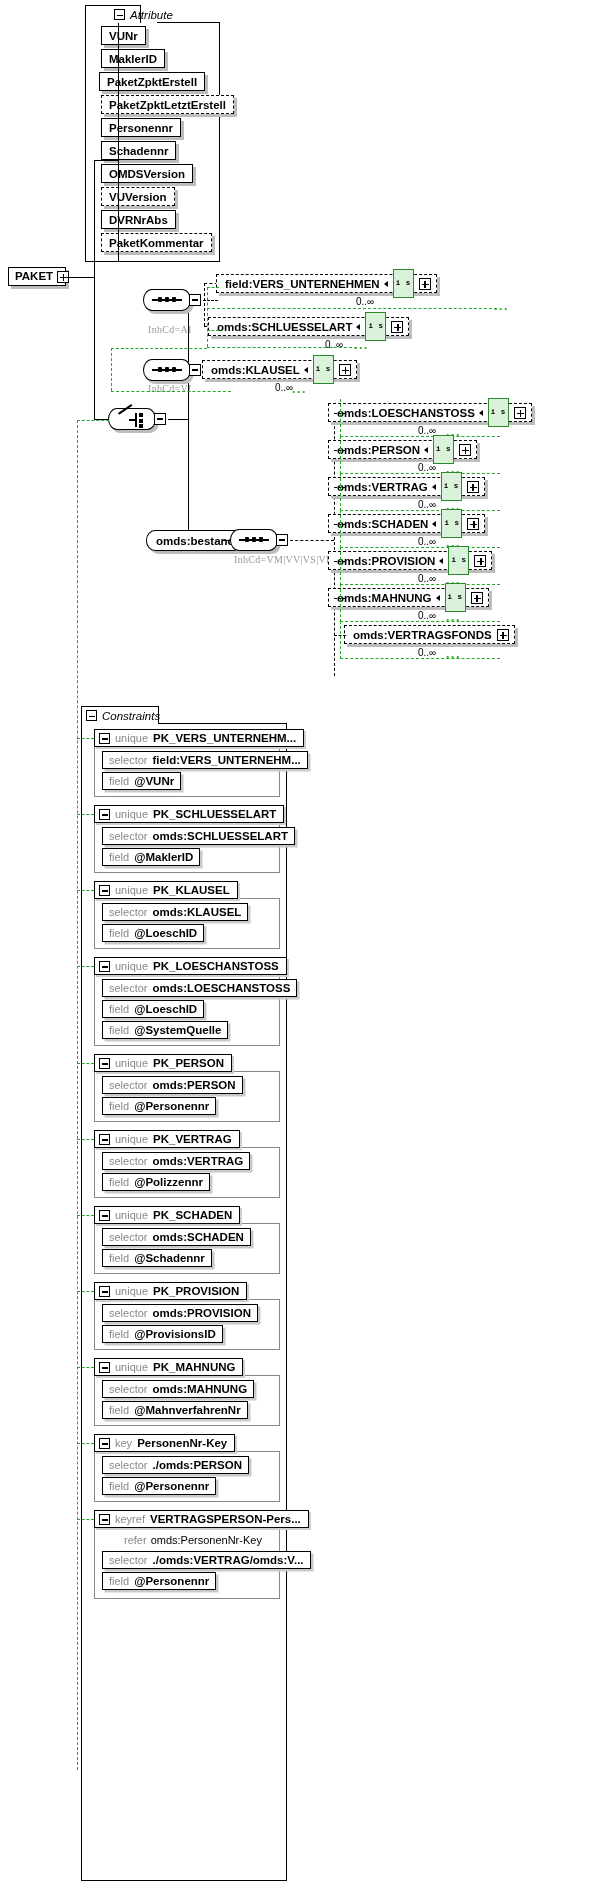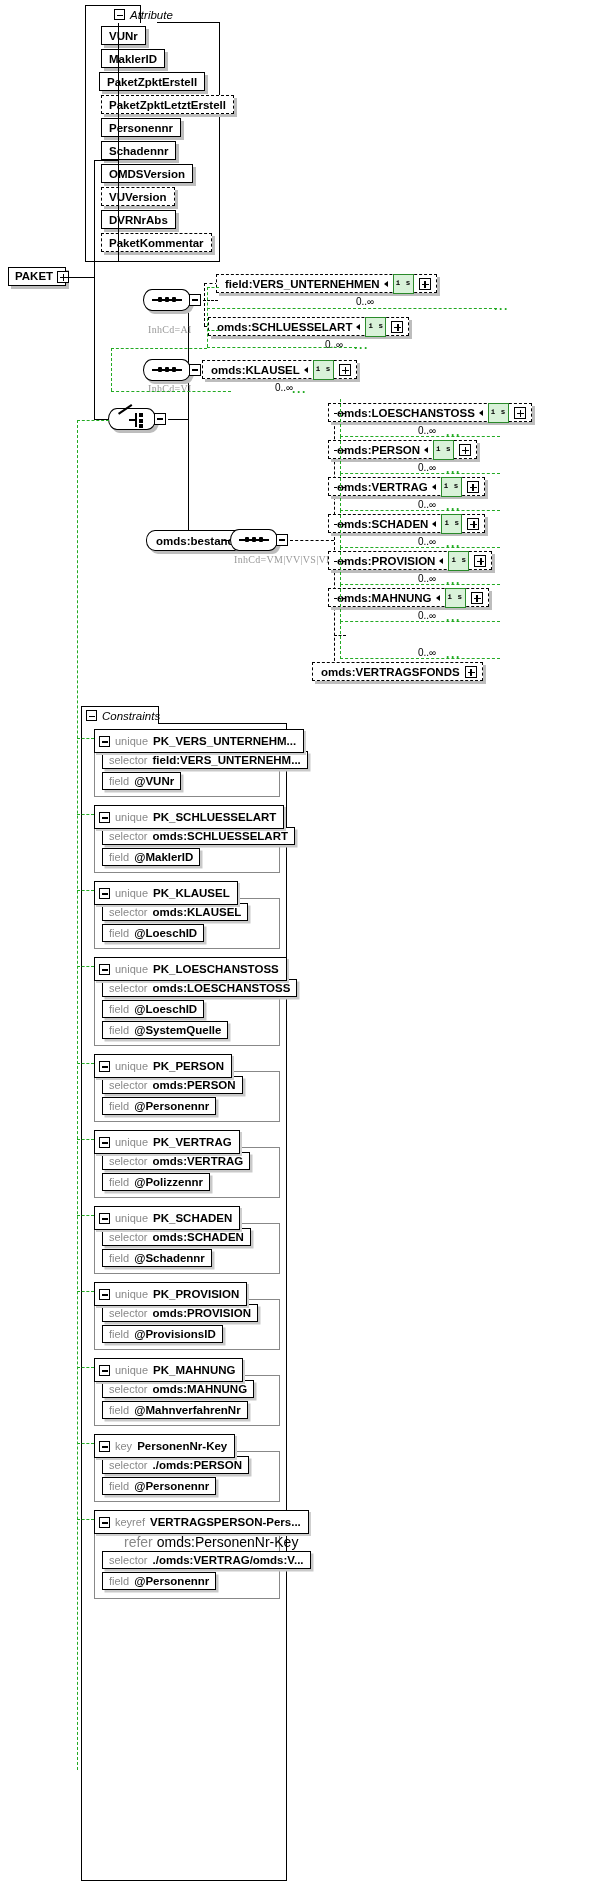--- a/index.html
+++ b/index.html
@@ -59,21 +59,21 @@
     width:12px; height:12px; border:1px solid #000; background:#fff;
     position:relative; flex:none; margin-left:5px;
   }
   .expand::before{content:"";position:absolute;left:2px;top:5px;width:7px;height:1.6px;background:#000;}
   .expand::after{content:"";position:absolute;left:4.7px;top:2.2px;width:1.6px;height:7px;background:#000;}
 
   
   .badge {
     display:flex; align-items:center; gap:2px;
     border:1px solid #2a8a2a; background:#d9f2d9;
-    height:20px; padding:0 2px; margin-left:5px; flex:none;
+    height:29px; padding:0 2px; margin-left:5px; flex:none;
     font-size:7.5px; font-family:"Liberation Mono", monospace;
     color:#000; line-height:1; letter-spacing:0.5px; font-weight:bold;
   }
   .badge-arrow {
     width:0;height:0;border-top:3px solid transparent;border-bottom:3px solid transparent;
     border-right:4px solid #000; margin-left:4px; flex:none;
   }
 
   
   .comp {
@@ -147,35 +147,35 @@
   .dln.h{height:0;border-top:1px dashed #000;}
   .dln.v{width:0;border-left:1px dashed #000;}
   .gln{position:absolute;}
   .gln.h{height:0;border-top:1px dashed #22aa22;}
   .gln.v{width:0;border-left:1px dashed #22aa22;}
   .gdots{position:absolute;color:#22aa22;font-size:12px;font-weight:bold;letter-spacing:1px;line-height:1;}
 
   
   .cbox{ position:absolute; border:1px solid #888; background:transparent;}
   .ctab{
-    position:absolute; border:1px solid #000; background:#fff; height:24px;
+    position:absolute; border:1px solid #000; background:#fff; height:18px;
     display:flex; align-items:center; padding:0 7px 0 4px; white-space:nowrap;
     box-shadow:2px 2px 0 0 #cfcfcf; z-index:2;
   }
   .ctab .kw{ color:#888; font-size:11px; margin-right:5px;}
   .ctab .nmb{ font-weight:bold; font-size:11.5px;}
   .cchip{
     position:absolute; height:18px; border:1px solid #000; background:#fff;
     display:flex; align-items:center; padding:0 6px; white-space:nowrap;
     box-shadow:2.5px 2.5px 0 0 #c9c9c9;
   }
   .cchip .kw{color:#888;font-size:11px;margin-right:5px;}
   .cchip .vl{font-weight:bold;font-size:11.5px;}
   .crefer{
-    position:absolute; font-size:14px; white-space:nowrap;padding-left:24px;
+    position:absolute; font-size:11px; white-space:nowrap;padding-left:24px;
   }
   .crefer .kw{color:#888;margin-right:4px;}
   .crefer .vl{color:#000;}
 </style>
 </head>
 <body>
 
 <div class="frame-tab" style="left:85px; top:5px; width:56px;padding-left:28px;">
   <span class="tog"></span>
   <span>Attribute</span>
@@ -390,21 +390,21 @@
       <span class="nm">omds:MAHNUNG</span>
       <span class="badge-arrow"></span>
       <span class="badge">i s</span>
       <span class="expand"></span>
     </div>
     <div class="occ" style="left: 418px; top: 610px;">0..∞</div>
     <div class="dln h" style="left: 334px; top: 598px; width: 12px;"></div>
     <div class="gln h" style="left: 340px; top: 621px; width: 160px;"></div>
     <div class="gln v" style="left: 340px; top: 584px; height: 38px;"></div>
     <div class="gdots" style="left: 446px; top: 614px;">···</div>
-    <div class="elem" style="left: 312px; top: 625px; margin-top: 37px;">
+    <div class="elem" style="left: 344px; top: 625px;">
       <span class="nm">omds:VERTRAGSFONDS</span>
       <span class="expand"></span>
     </div>
     <div class="occ" style="left: 418px; top: 647px;">0..∞</div>
     <div class="dln h" style="left: 334px; top: 635px; width: 12px;"></div>
     <div class="gln h" style="left: 340px; top: 658px; width: 160px;"></div>
     <div class="gln v" style="left: 340px; top: 621px; height: 38px;"></div>
     <div class="gdots" style="left: 446px; top: 651px;">···</div>
   </div>
 

